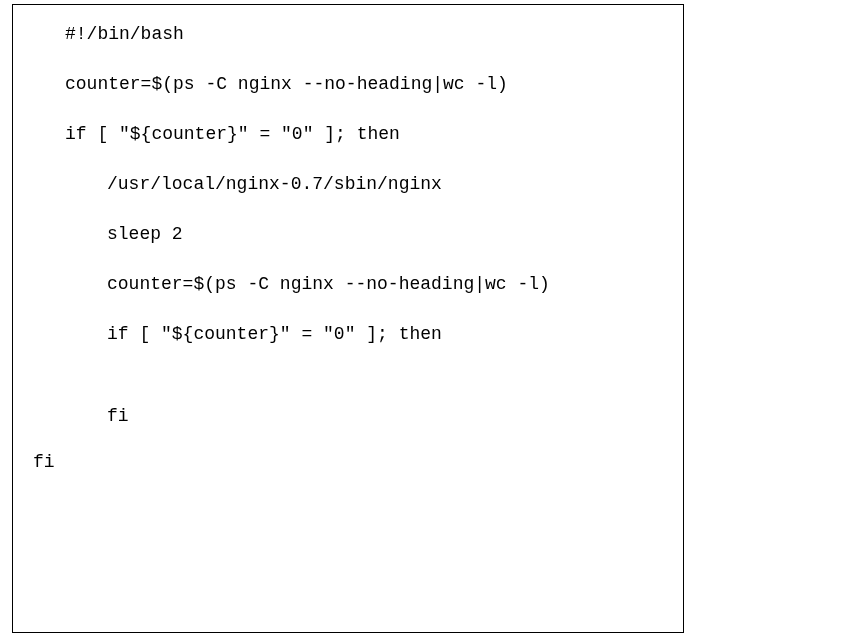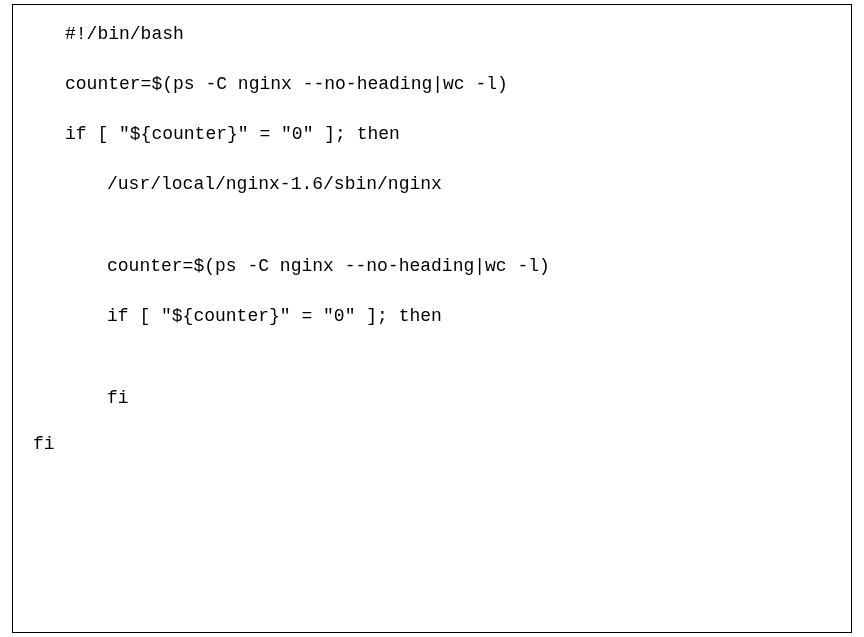--- a/index.html
+++ b/index.html
@@ -10,21 +10,21 @@
     body {
       background: #ffffff;
       width: 864px;
       height: 637px;
       font-family: "Courier New", "SimSun", monospace;
       font-size: 18px;
       color: #000000;
     }
     .code-box {
       border: 1px solid #000000;
-      width: 840px;
+      width: 672px;
       height: 629px;
       margin: 4px 12px;
       padding: 20px 0 20px 0;
       position: relative;
     }
     .line {
       line-height: 1;
       white-space: pre;
       padding-left: 20px;
     }
@@ -47,22 +47,23 @@
 </head>
 <body>
 
 <div class="code-box">
   <div class="line indent-1">#!/bin/bash</div>
   <div class="spacer"></div>
   <div class="line indent-1">counter=$(ps -C nginx --no-heading|wc -l)</div>
   <div class="spacer"></div>
   <div class="line indent-1">if [ "${counter}" = "0" ]; then</div>
   <div class="spacer"></div>
-  <div class="line indent-2">/usr/local/nginx-1.6/sbin/nginx</div>
+  <div class="line indent-2">/usr/local/nginx-0.7/sbin/nginx</div>
   <div class="spacer"></div>
+  <div class="line indent-2">sleep 2</div>
   <div class="spacer"></div>
   <div class="line indent-2">counter=$(ps -C nginx --no-heading|wc -l)</div>
   <div class="spacer"></div>
   <div class="line indent-2">if [ "${counter}" = "0" ]; then</div>
   <div class="spacer"></div>
   <div class="spacer"></div>
   <div class="line indent-2">fi</div>
   <div class="spacer-sm"></div>
   <div class="line fi-last">fi</div>
 </div>

